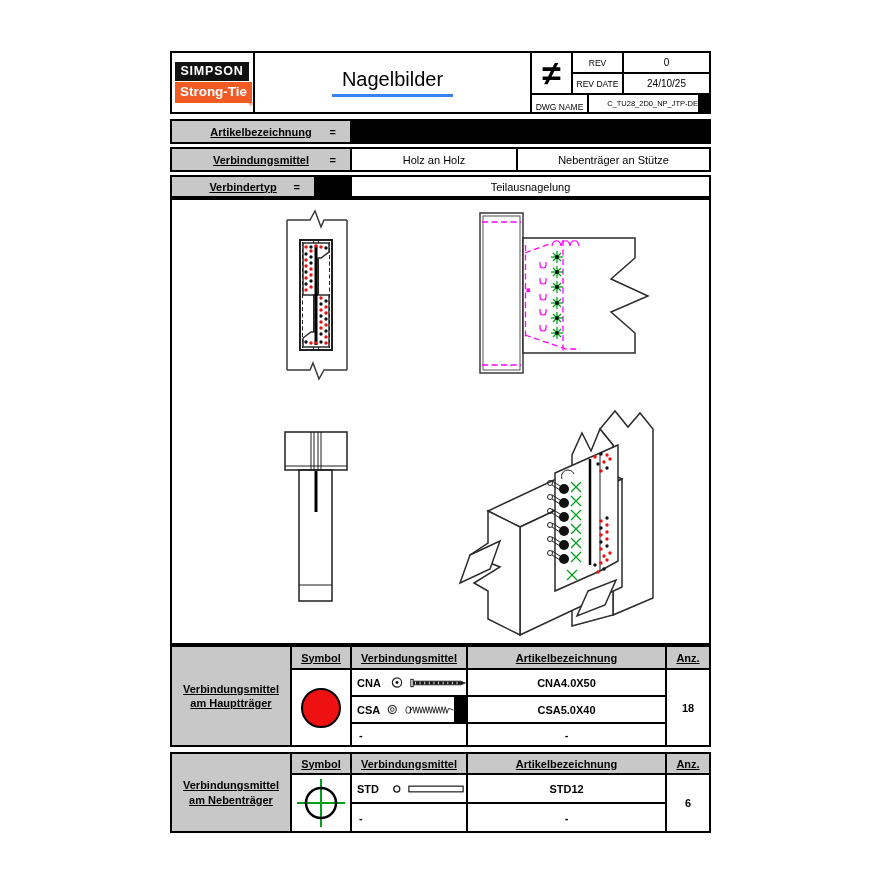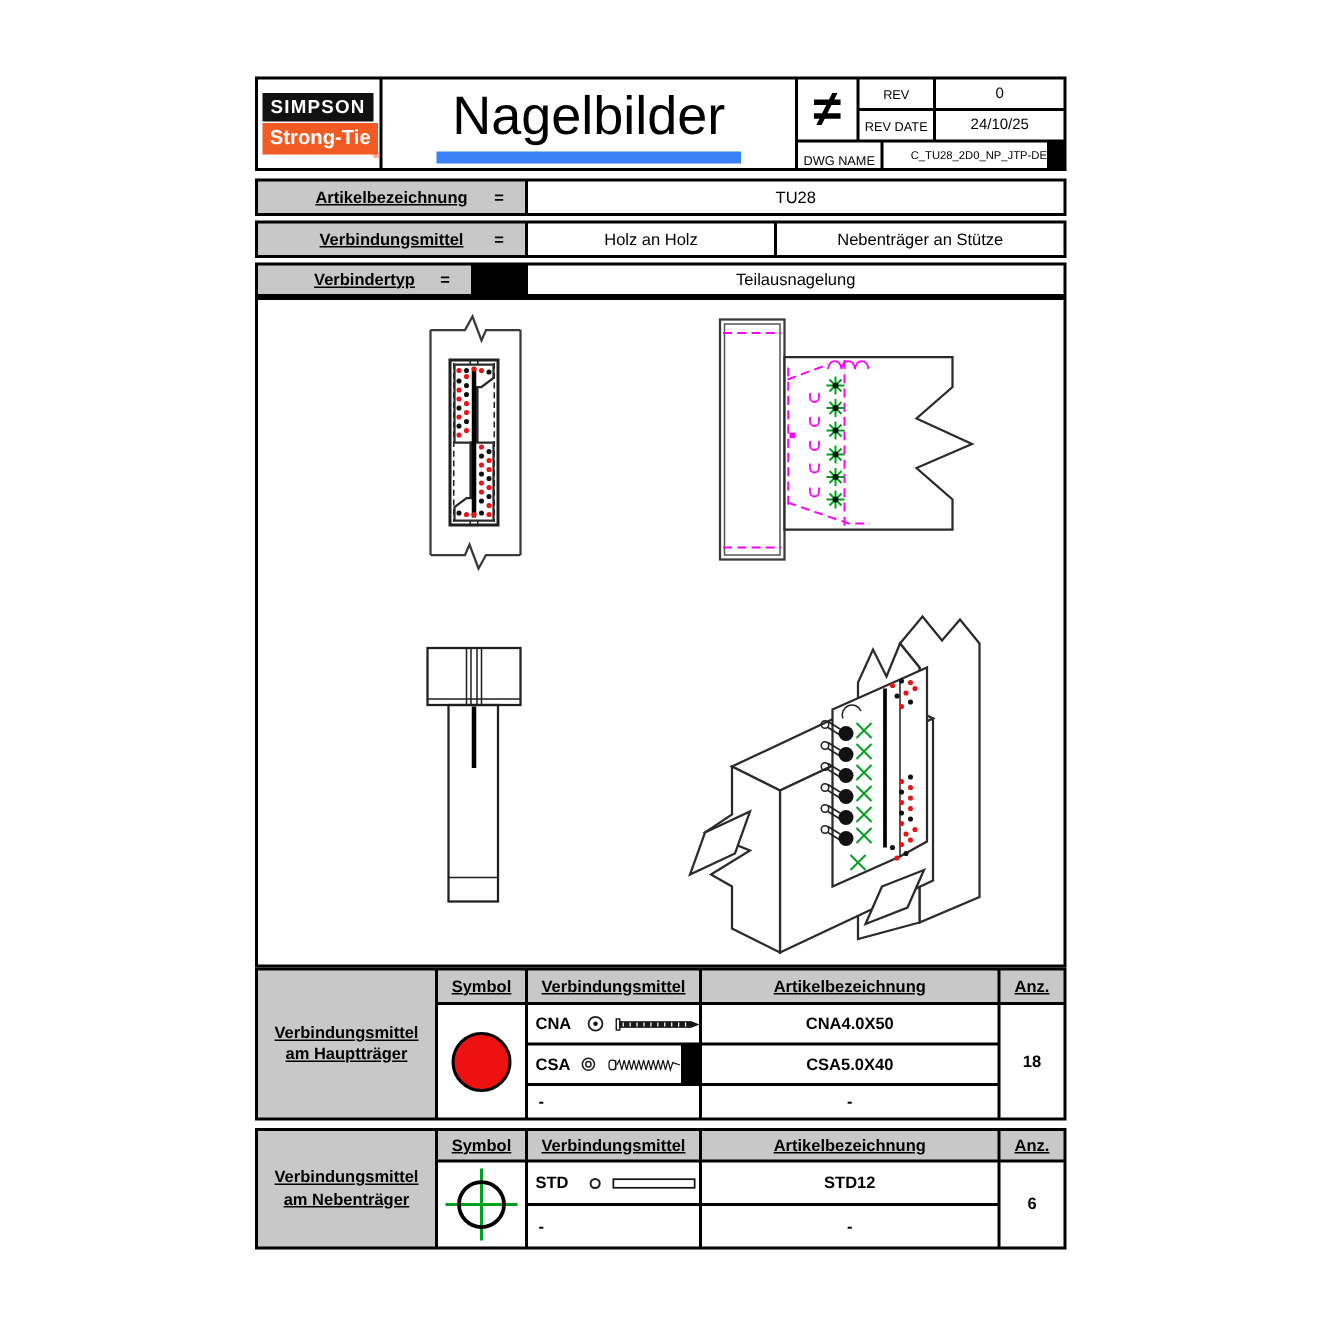--- a/index.html
+++ b/index.html
@@ -17,21 +17,21 @@
   .b{font-weight:bold;}
   .fs11{font-size:11px;} .fs10{font-size:10px;} .fs9{font-size:8.5px;} .fs8{font-size:7.5px;}
 
   
   #logo-cell{flex-direction:column;align-items:flex-start;justify-content:center;padding-left:3px;}
   .logo-top{background:#111;color:#fff;font-weight:bold;font-size:12.5px;letter-spacing:.8px;
     padding:2px 5px 3px;width:74px;text-align:center;}
   .logo-bot{background:var(--orange);color:#fff;font-weight:bold;font-size:13.5px;
     padding:2px 3px 4px;width:77px;text-align:center;position:relative;margin-top:1px;}
   .logo-reg{position:absolute;right:-1px;bottom:-4px;font-size:6px;color:var(--orange);}
-  #title-cell span{font-size:36px;border-bottom:8px solid #3b82f6;padding:0 10px 3px;}
+  #title-cell span{font-size:20px;border-bottom:3px solid #3b82f6;padding:0 10px 3px;}
   #neq-cell{font-size:34px;font-weight:bold;line-height:1;}
 
   
   .info-label{position:relative;}
   .info-eq{position:absolute;right:14px;top:50%;transform:translateY(-50%);}
 
   
   #draw-area{position:absolute;left:170px;top:198px;width:541px;height:447px;
     border:2px solid #000;background:#fff;overflow:hidden;}
   #draw-area svg{position:absolute;}
@@ -88,23 +88,20 @@
     </div>
     <div class="cell fs8" style="left:419px;top:44px;width:109px;height:17px;justify-content:flex-end;">
       <span>C_TU28_2D0_NP_JTP-DE</span>
     </div>
   </div>
 
   <div class="blk" style="left:170px;top:119px;width:541px;height:25px;">
     <div class="cell gray b fs11 info-label" style="left:2px;top:2px;width:178px;height:21px;">
       <span>Artikelbezeichnung</span>
         <span class="info-eq">=</span>
-    </div>
-    <div class="cell fs11" style="left:182px;top:2px;width:357px;height:21px;">
-      <span>TU28</span>
     </div>
   </div>
   <div class="blk" style="left:170px;top:147px;width:541px;height:25px;">
     <div class="cell gray b fs11 info-label" style="left:2px;top:2px;width:178px;height:21px;">
       <span>Verbindungsmittel</span>
         <span class="info-eq">=</span>
     </div>
     <div class="cell fs11" style="left:182px;top:2px;width:164px;height:21px;">
       <span>Holz an Holz</span>
     </div>

